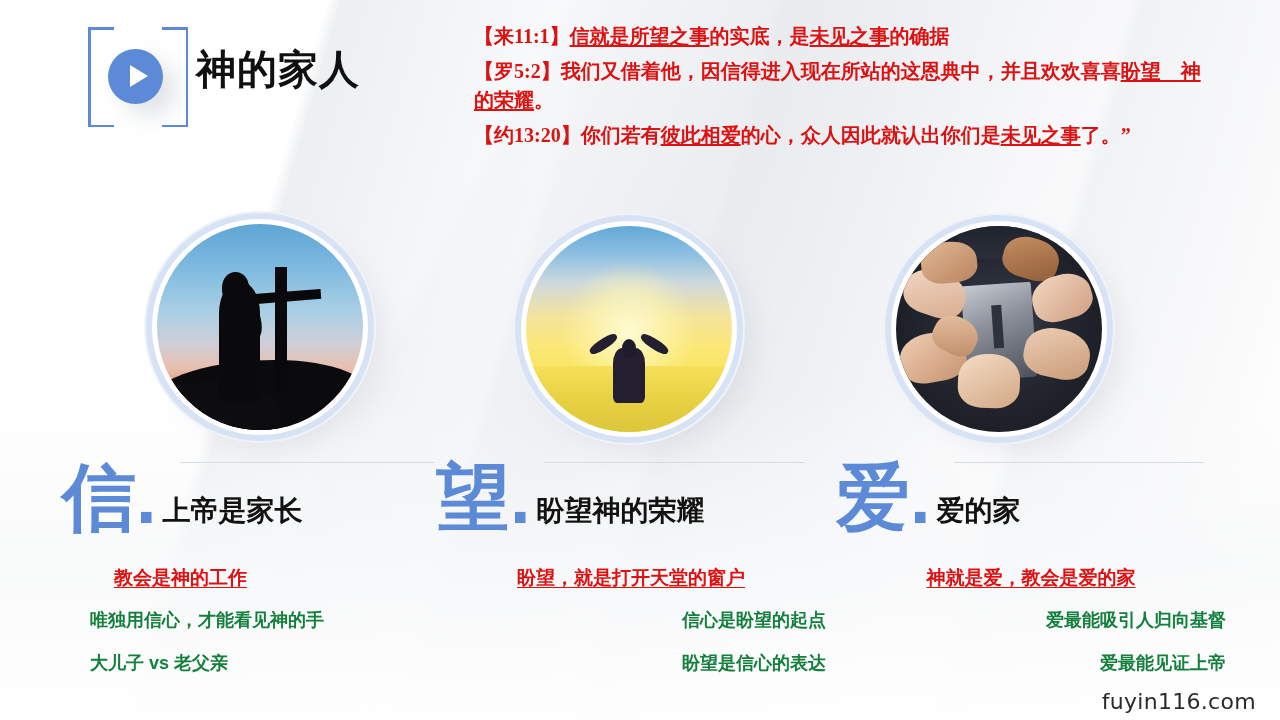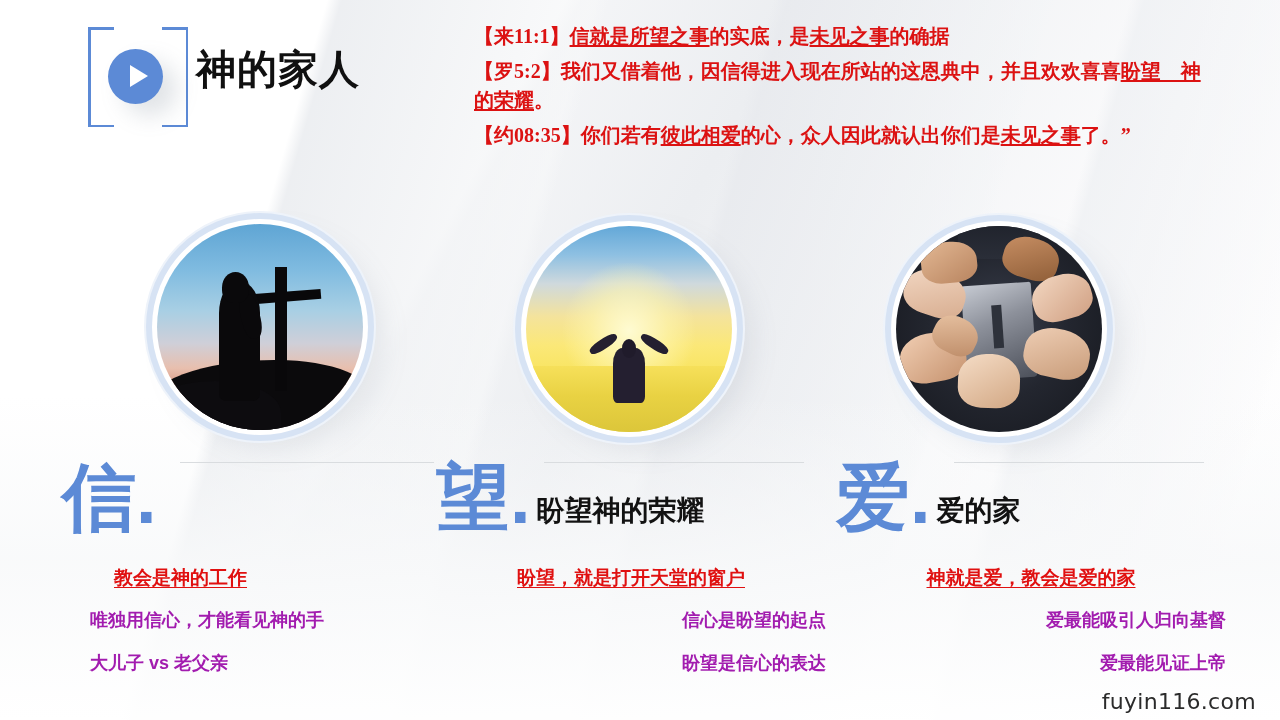--- a/index.html
+++ b/index.html
@@ -161,21 +161,21 @@
   }
 
   .col-red {
     position:absolute; top:117px; width:100%;
     text-align:center;
     font-size:19px; font-weight:700; color:#e01010;
     text-decoration:underline; text-underline-offset:3px;
   }
   .col-lines { position:absolute; top:163px; width:100%; text-align:right; }
   .col-line {
-    font-size:18px; font-weight:700; color:#a21caf; line-height:1;
+    font-size:18px; font-weight:700; color:#15803d; line-height:1;
     margin-bottom:25px;
   }
   #col-1 .col-red, #col-1 .col-lines { text-align:left; padding-left:28px; }
   #col-1 .col-red { padding-left:52px; }
 
   
   #watermark {
     position:absolute; right:24px; bottom:6px;
     font-size:22px; color:#2b2b2b; letter-spacing:.3px;
     font-family:"DejaVu Sans","Liberation Sans",sans-serif;
@@ -204,21 +204,21 @@
     <div class="logo-circle">
       <div class="logo-play"></div>
     </div>
   </div>
 
   <div id="brand-title">神的家人</div>
 
   <div id="scripture">
       <div class="verse"><span>【来11:1】</span><u>信就是所望之事</u><span>的实底，是</span><u>未见之事</u><span>的确据</span></div>
       <div class="verse"><span>【罗5:2】</span><span>我们又借着他，因信得进入现在所站的这恩典中，并且欢欢喜喜</span><u>盼望　神的荣耀</u><span>。</span></div>
-      <div class="verse"><span>【约08:35】</span><span>你们若有</span><u>彼此相爱</u><span>的心，众人因此就认出你们是</span><u>未见之事</u><span>了。”</span></div>
+      <div class="verse"><span>【约13:20】</span><span>你们若有</span><u>彼此相爱</u><span>的心，众人因此就认出你们是</span><u>未见之事</u><span>了。”</span></div>
     </div>
 
   <div class="photo" id="photo-1">
     <div class="art">
       <div class="p1-sky"></div>
       <div class="p1-ground"></div>
       <div class="p1-ground2"></div>
       <div class="p1-cross-h"></div>
       <div class="p1-cross-v"></div>
       <div class="p1-person"></div>
@@ -253,20 +253,21 @@
       <div class="hand h8"></div>
         <div class="hand h7"></div>
     </div>
   </div>
 
   <div class="col" id="col-1">
     <div class="col-rule" id="rule-1"></div>
     <div class="head-row">
       <span class="big-char">信</span>
       <span class="big-dot">.</span>
+      <span class="sub-head">上帝是家长</span>
     </div>
     <div class="col-red">教会是神的工作</div>
     <div class="col-lines">
       <div class="col-line">唯独用信心，才能看见神的手</div>
       <div class="col-line">大儿子 vs 老父亲</div>
     </div>
   </div>
 
   <div class="col" id="col-2">
     <div class="col-rule" id="rule-2"></div>

